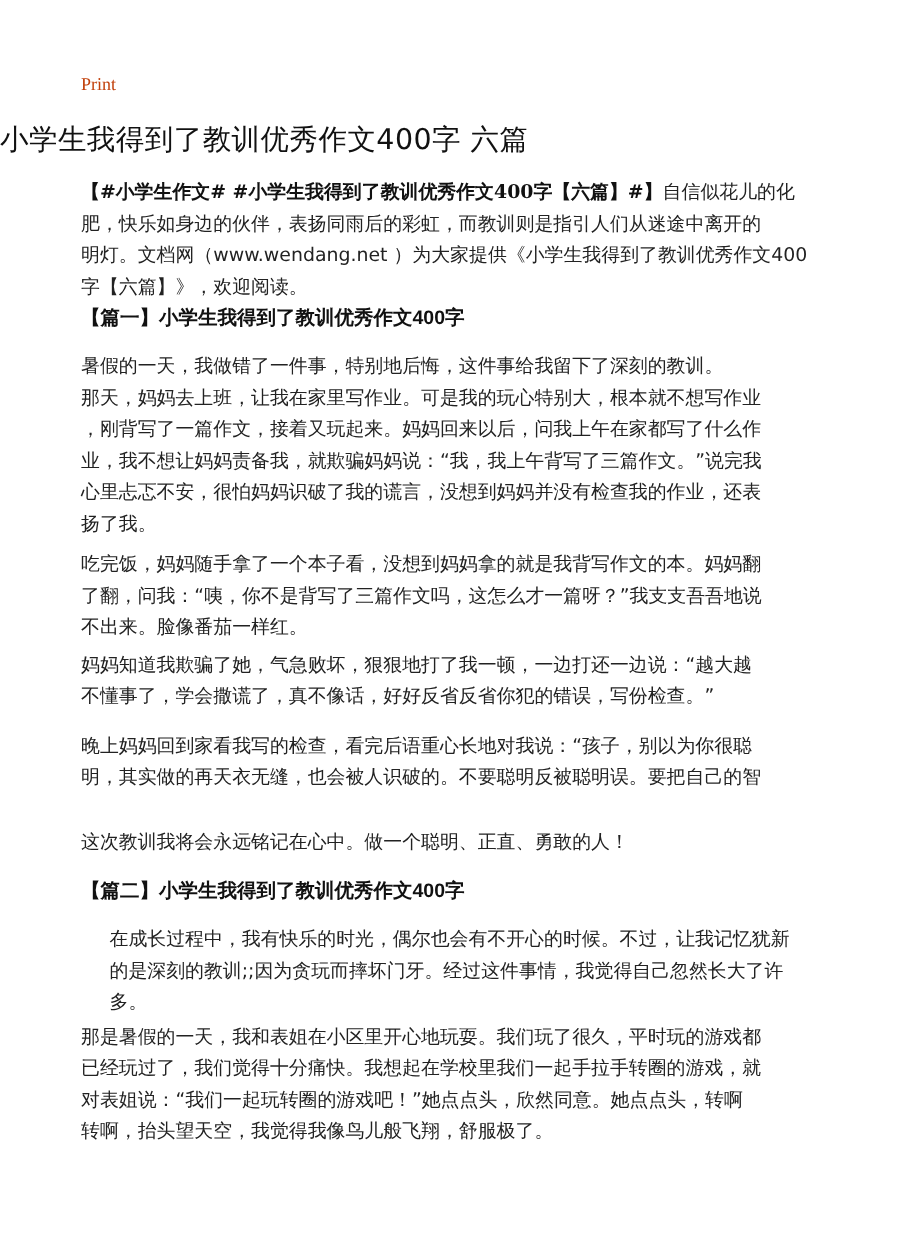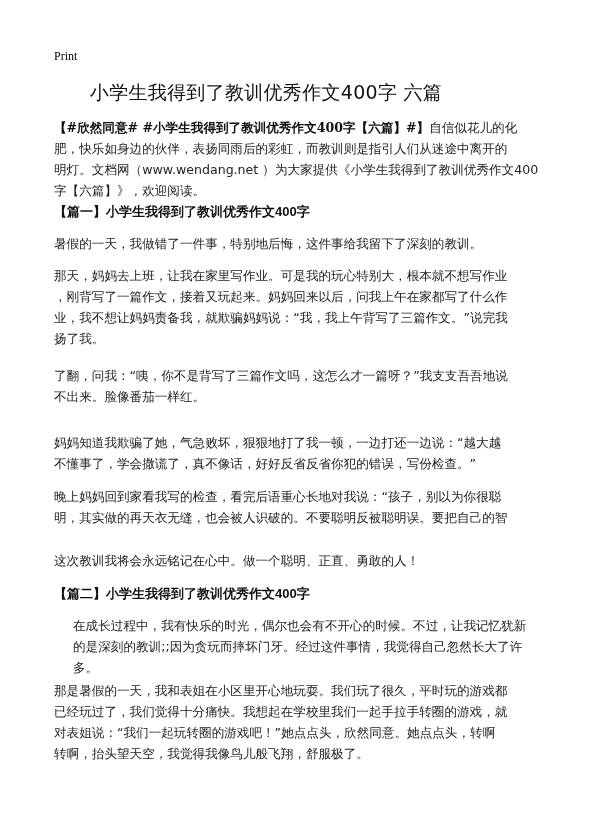--- a/index.html
+++ b/index.html
@@ -13,28 +13,27 @@
       position: relative;
       overflow: hidden;
       color: #1a1a1a;
     }
     .print-label {
       position: absolute;
       left: 54px;
       top: 49px;
       font-family: "Liberation Serif", serif;
       font-size: 12px;
-      color: #000000;
+      color: #c2410c;
     }
     .doc-title {
       position: absolute;
       left: 0;
       top: 80px;
       width: 532px;
-      text-align: center;
       font-family: "DejaVu Sans", sans-serif;
       font-size: 19px;
       color: #111;
       letter-spacing: 0.3px;
     }
     .block {
       position: absolute;
       left: 54px;
       width: 500px;
       font-family: "DejaVu Sans", sans-serif;
@@ -57,40 +56,42 @@
     }
   </style>
 </head>
 <body>
 
 <div class="print-label">Print</div>
 
 <h1 class="doc-title" style="margin:0;font-weight:normal;">小学生我得到了教训优秀作文400字 六篇</h1>
 
 <div class="block" style="top:117px;">
-  <span class="line"><span class="bold">【#欣然同意# #小学生我得到了教训优秀作文400字【六篇】#】</span><span>自信似花儿的化</span></span>
+  <span class="line"><span class="bold">【#小学生作文# #小学生我得到了教训优秀作文400字【六篇】#】</span><span>自信似花儿的化</span></span>
   <span class="line">肥，快乐如身边的伙伴，表扬同雨后的彩虹，而教训则是指引人们从迷途中离开的</span>
   <span class="line">明灯。文档网（www.wendang.net ）为大家提供《小学生我得到了教训优秀作文400</span>
   <span class="line">字【六篇】》，欢迎阅读。</span>
 </div>
 
 <div class="block heading" style="top:201px;">【篇一】小学生我得到了教训优秀作文400字</div>
 
 <div class="block" style="top:233px;">
   <span class="line">暑假的一天，我做错了一件事，特别地后悔，这件事给我留下了深刻的教训。</span>
 </div>
 
-<div class="block" style="top:265px;">
+<div class="block" style="top:254px;">
   <span class="line">那天，妈妈去上班，让我在家里写作业。可是我的玩心特别大，根本就不想写作业</span>
   <span class="line">，刚背写了一篇作文，接着又玩起来。妈妈回来以后，问我上午在家都写了什么作</span>
   <span class="line">业，我不想让妈妈责备我，就欺骗妈妈说：“我，我上午背写了三篇作文。”说完我</span>
+  <span class="line">心里忐忑不安，很怕妈妈识破了我的谎言，没想到妈妈并没有检查我的作业，还表</span>
   <span class="line">扬了我。</span>
 </div>
 
 <div class="block" style="top:365px;">
+  <span class="line">吃完饭，妈妈随手拿了一个本子看，没想到妈妈拿的就是我背写作文的本。妈妈翻</span>
   <span class="line">了翻，问我：“咦，你不是背写了三篇作文吗，这怎么才一篇呀？”我支支吾吾地说</span>
   <span class="line">不出来。脸像番茄一样红。</span>
 </div>
 
 <div class="block" style="top:432px;">
   <span class="line">妈妈知道我欺骗了她，气急败坏，狠狠地打了我一顿，一边打还一边说：“越大越</span>
   <span class="line">不懂事了，学会撒谎了，真不像话，好好反省反省你犯的错误，写份检查。”</span>
 </div>
 
 <div class="block" style="top:486px;">

